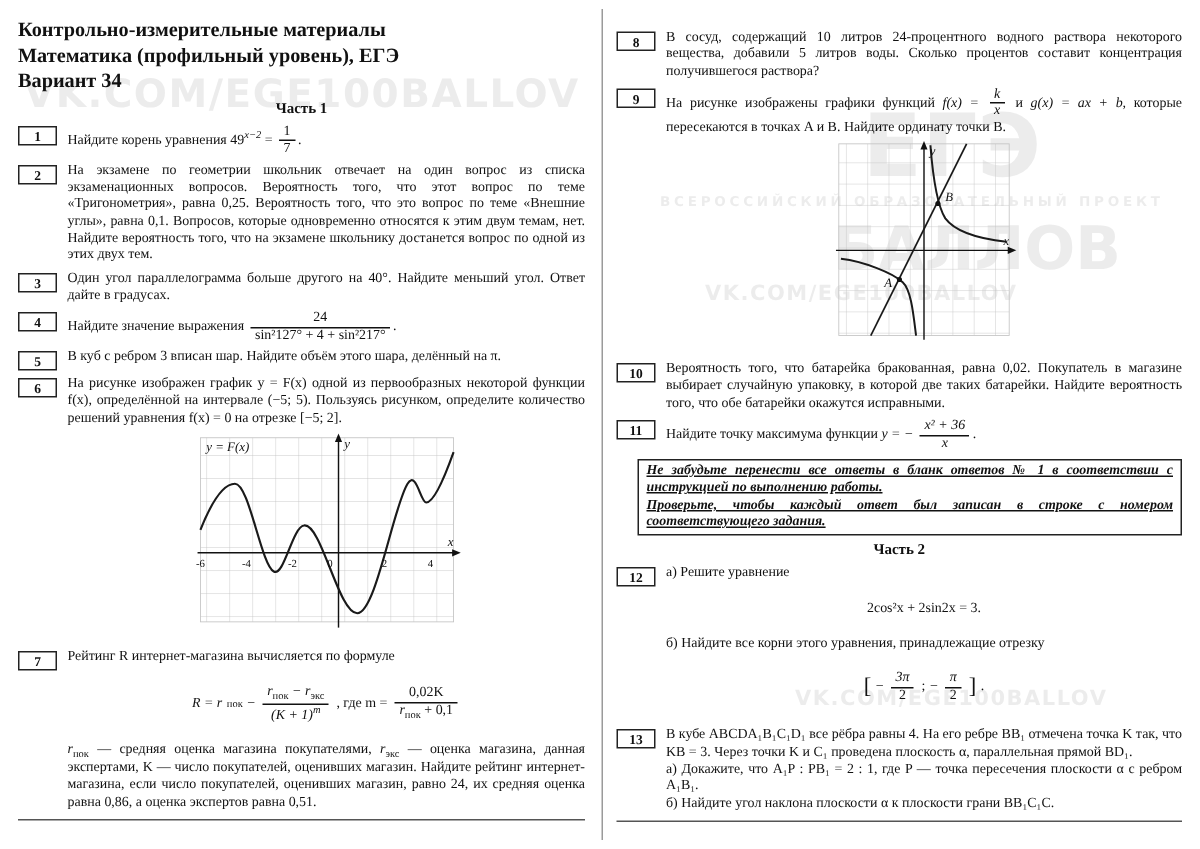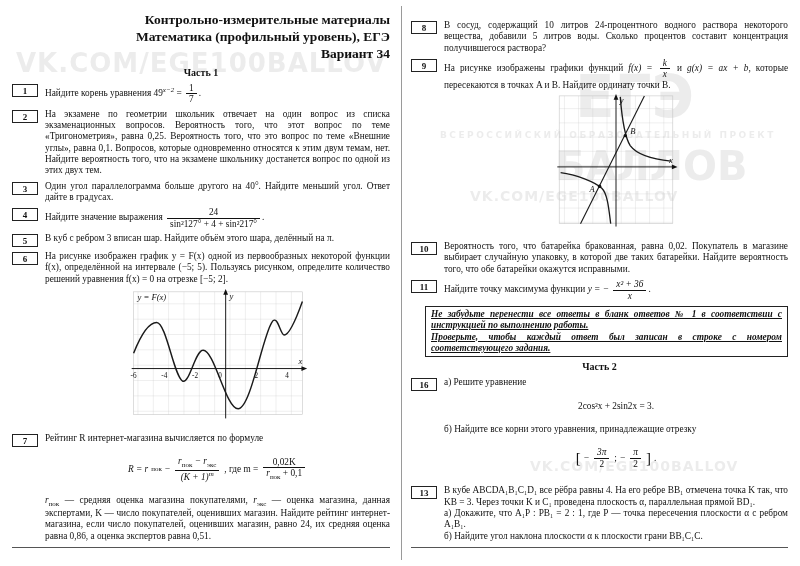--- a/index.html
+++ b/index.html
@@ -16,21 +16,21 @@
   .wm-lt { left:16px; top:48px; font-size:26px; letter-spacing:1px; }
   .wm-ege { left:575px; top:62px; font-size:58px; }
   .wm-project { left:440px; top:130px; font-size:9px; letter-spacing:2.5px; }
   .wm-ballov { left:555px; top:142px; font-size:40px; }
   .wm-vkr { left:470px; top:188px; font-size:14px; letter-spacing:1px; }
   .wm-vkb { left:530px; top:458px; font-size:14px; letter-spacing:1px; }
   .divider { position:absolute; left:401px; top:6px; bottom:6px; width:1px; background:#9a9a9a; z-index:1; }
   .col { position:absolute; top:0; z-index:1; }
   .col-left { left:12px; width:378px; }
   .col-right { left:411px; width:377px; padding-top:16px; }
-  .title { text-align:right; font-weight:bold; font-size:13.5px; line-height:1.25; margin-top:12px; }
+  .title { text-align:left; font-weight:bold; font-size:13.5px; line-height:1.25; margin-top:12px; }
   .part-label { text-align:center; font-weight:bold; font-size:10px; margin:4px 0 1px; }
   .problem { display:flex; gap:7px; margin-top:4px; }
   .qnum {
     flex:0 0 26px; height:13px; border:1px solid #222; font-weight:bold; font-size:9px;
     text-align:center; line-height:12px; margin-top:1px; background:#fff;
   }
   .pbody { flex:1; text-align:justify; }
   .mi { font-style:italic; }
   .frac { display:inline-flex; flex-direction:column; vertical-align:middle; text-align:center; line-height:1.12; margin:0 2px; }
   .frac .fnum { border-bottom:1px solid #111; padding:0 3px; display:block; }
@@ -229,21 +229,21 @@
     </div>
 
     <div class="notice">
       <div>Не забудьте перенести все ответы в бланк ответов № 1 в соответствии с инструкцией по выполнению работы.</div>
       <div>Проверьте, чтобы каждый ответ был записан в строке с номером соответствующего задания.</div>
     </div>
 
     <div class="part-label">Часть 2</div>
 
     <div class="problem">
-      <div class="qnum">16</div>
+      <div class="qnum">12</div>
       <div class="pbody">
         <div>а) Решите уравнение</div>
         <div class="formula-row">2cos²x + 2sin2x = 3.</div>
         <div>б) Найдите все корни этого уравнения, принадлежащие отрезку</div>
         <div class="formula-row">
           <span class="bigbr">[</span>
           <span>−</span>
           <span class="frac">
               <span class="fnum mi">3π</span>
               <span class="fden">2</span>

